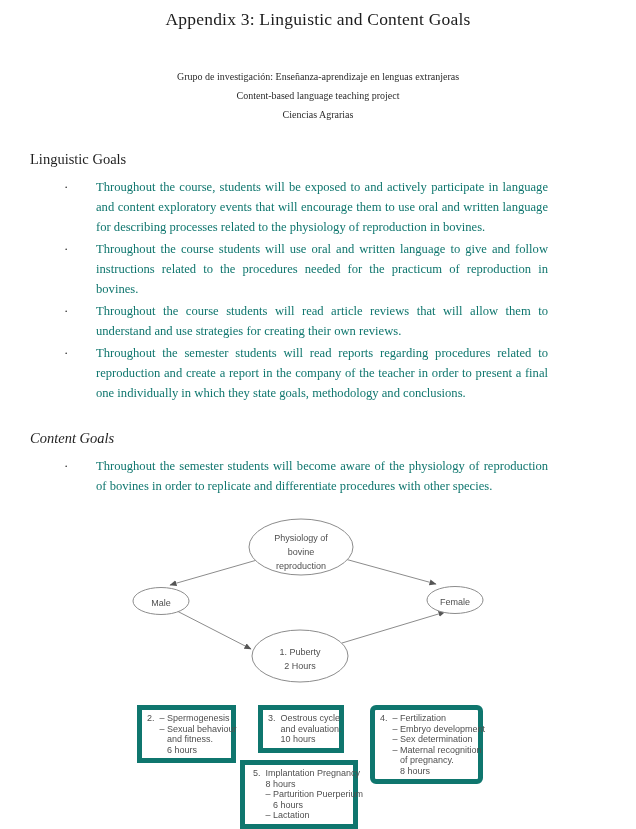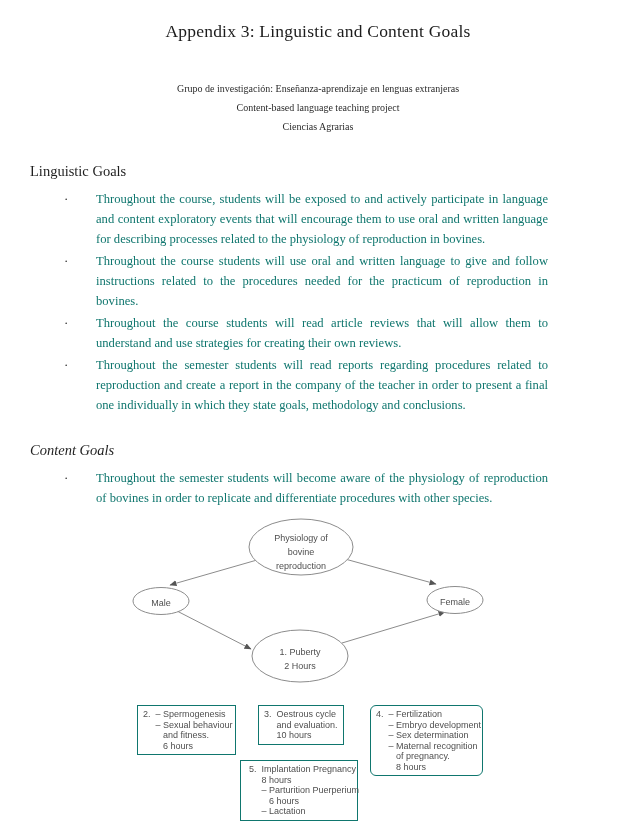--- a/index.html
+++ b/index.html
@@ -5,21 +5,21 @@
   html,body{margin:0;padding:0;background:#ffffff;}
   .page{
     position:relative;
     width:636px;height:829px;
     background:#ffffff;
     font-family:"Liberation Serif", serif;
     color:#262626;
     overflow:hidden;
   }
   .title{
-    margin:12px;padding-top:9px;
+    margin:0;padding-top:9px;
     text-align:center;
     font-size:17.5px;font-weight:normal;
     letter-spacing:.2px;
     color:#1c1c1c;
   }
   .subtitle{
     margin-top:37px;
     text-align:center;
     font-size:10px;line-height:19px;
     color:#2b2b2b;
@@ -61,21 +61,21 @@
   .node-label{
     position:absolute;
     font-family:"Liberation Sans", sans-serif;
     font-size:9px;line-height:14px;
     color:#4f4f4f;
     text-align:center;
     white-space:pre-line;
   }
   .topic-box{
     position:absolute;
-    border:1px solid #0f766e;
+    border:5px solid #0f766e;
     background:#ffffff;
     padding:3px 5px;
     font-family:"Liberation Sans", sans-serif;
     font-size:9px;line-height:10.5px;
     color:#4f4f4f;
     white-space:pre;
     box-sizing:border-box;
   }
 </style>
 </head>

